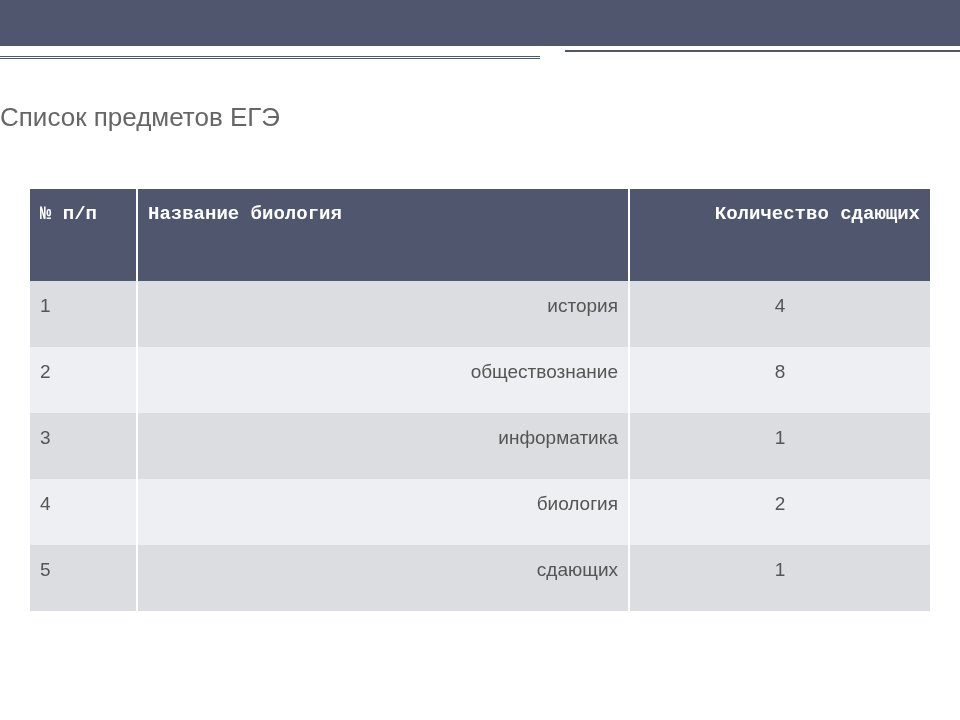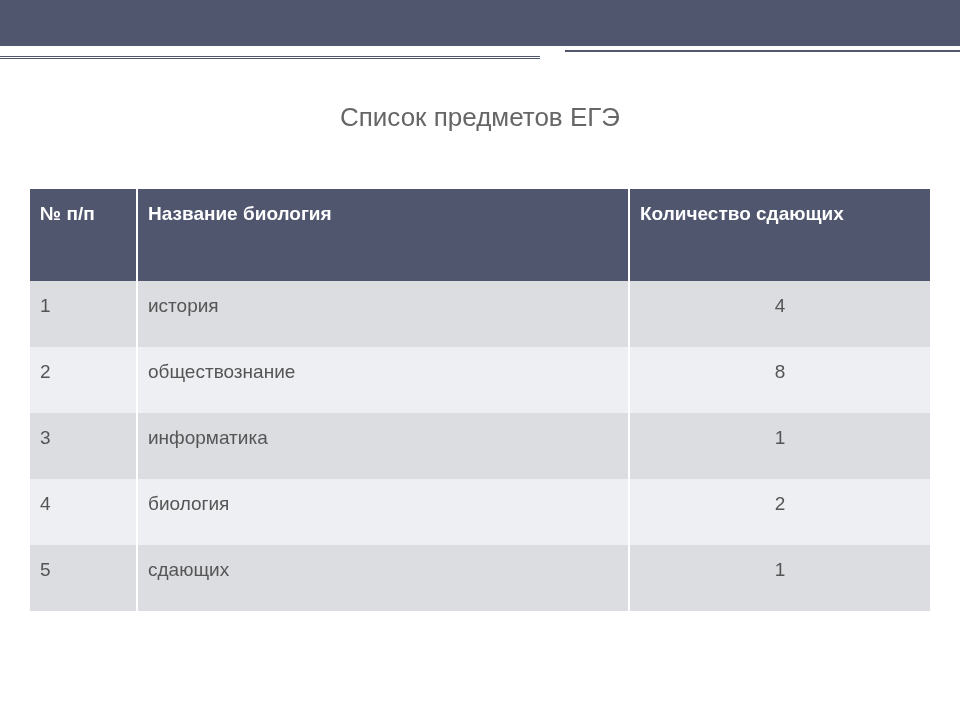--- a/index.html
+++ b/index.html
@@ -29,56 +29,57 @@
     border-top: 3px double #4f566e;
   }
   .rule-right {
     position: absolute;
     right: 0;
     top: 4px;
     width: 395px;
     border-top: 2px solid #4f566e;
   }
   .title {
-    text-align: center;
+    text-align: left;
     font-size: 26px;
     color: #666;
     margin-top: 36px;
     margin-bottom: 56px;
     font-weight: 400;
   }
   table.subjects {
     border-collapse: collapse;
     width: 900px;
     margin: 0 auto;
   }
   table.subjects th {
     background: #4f566e;
     color: #ffffff;
     font-weight: 700;
     font-size: 19px;
     text-align: left;
     padding: 14px 10px 56px 10px;
     vertical-align: top;
     border-right: 2px solid #ffffff;
+    font-family: Liberation Mono, monospace;
   }
   table.subjects th:last-child { border-right: none; }
   table.subjects th.col-num { width: 86px; }
   table.subjects th.col-name { width: 470px; }
-  table.subjects th.col-count { text-align: left; }
+  table.subjects th.col-count { text-align: right; }
   table.subjects td {
     font-size: 19px;
     color: #555;
     padding: 14px 10px 30px 10px;
     vertical-align: top;
     border-right: 2px solid #ffffff;
   }
   table.subjects td:last-child { border-right: none; }
   table.subjects td.col-num { text-align: left; }
-  table.subjects td.col-name { text-align: left; }
+  table.subjects td.col-name { text-align: right; }
   table.subjects td.col-count { text-align: center; }
   tr.odd td  { background: #dcdde1; }
   tr.even td { background: #eeeff2; }
 </style>
 </head>
 <body>
 
 <div class="top-bar"></div>
 <div class="rules-row">
   <div class="rule-left"></div>

